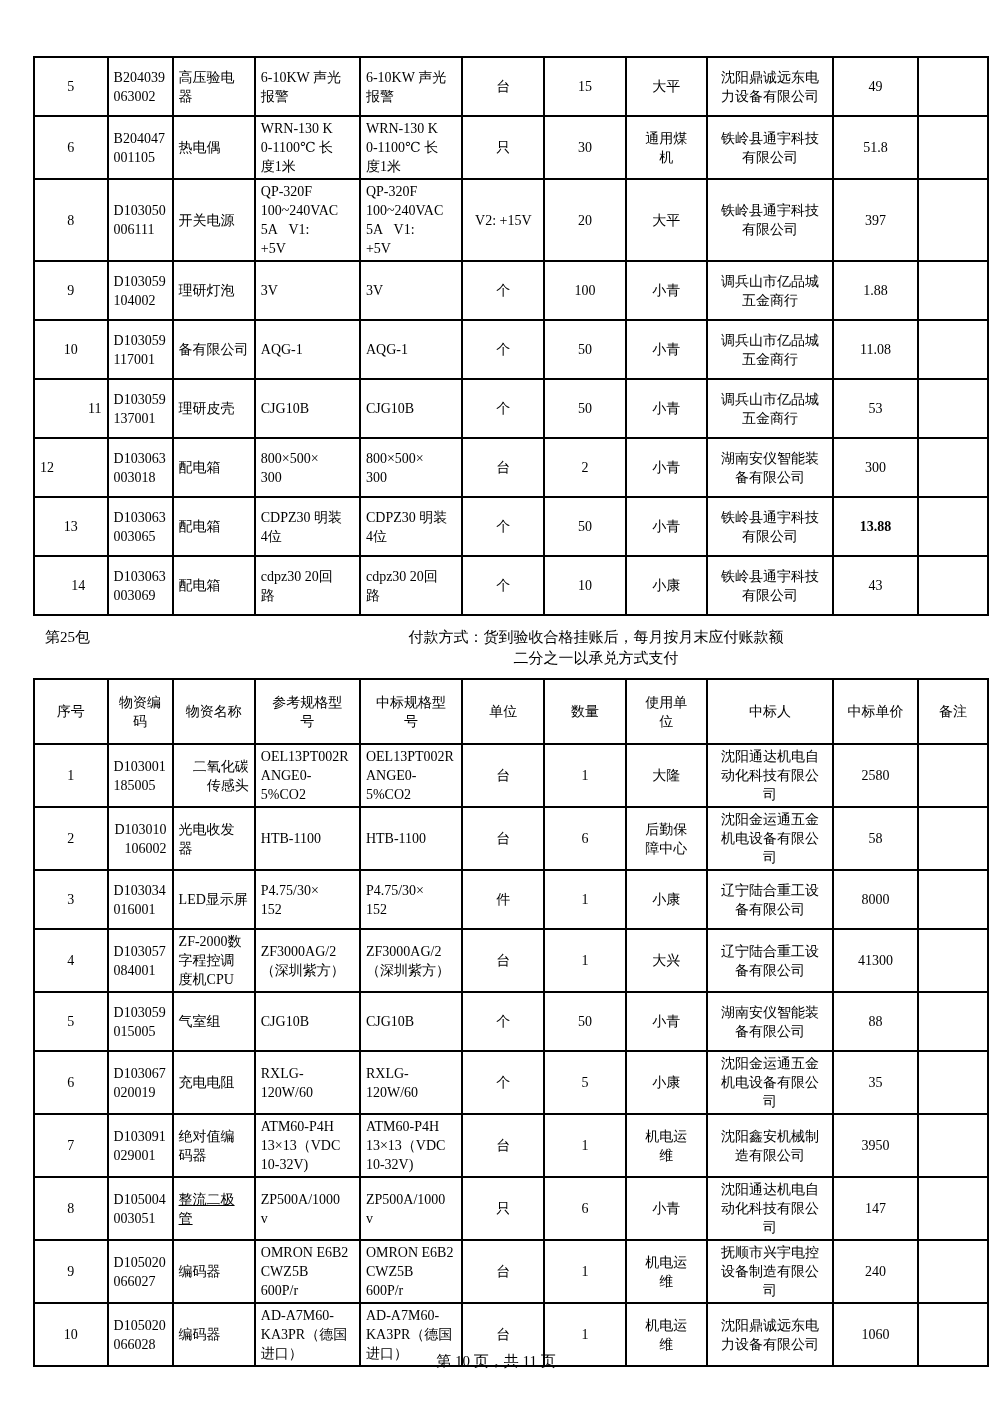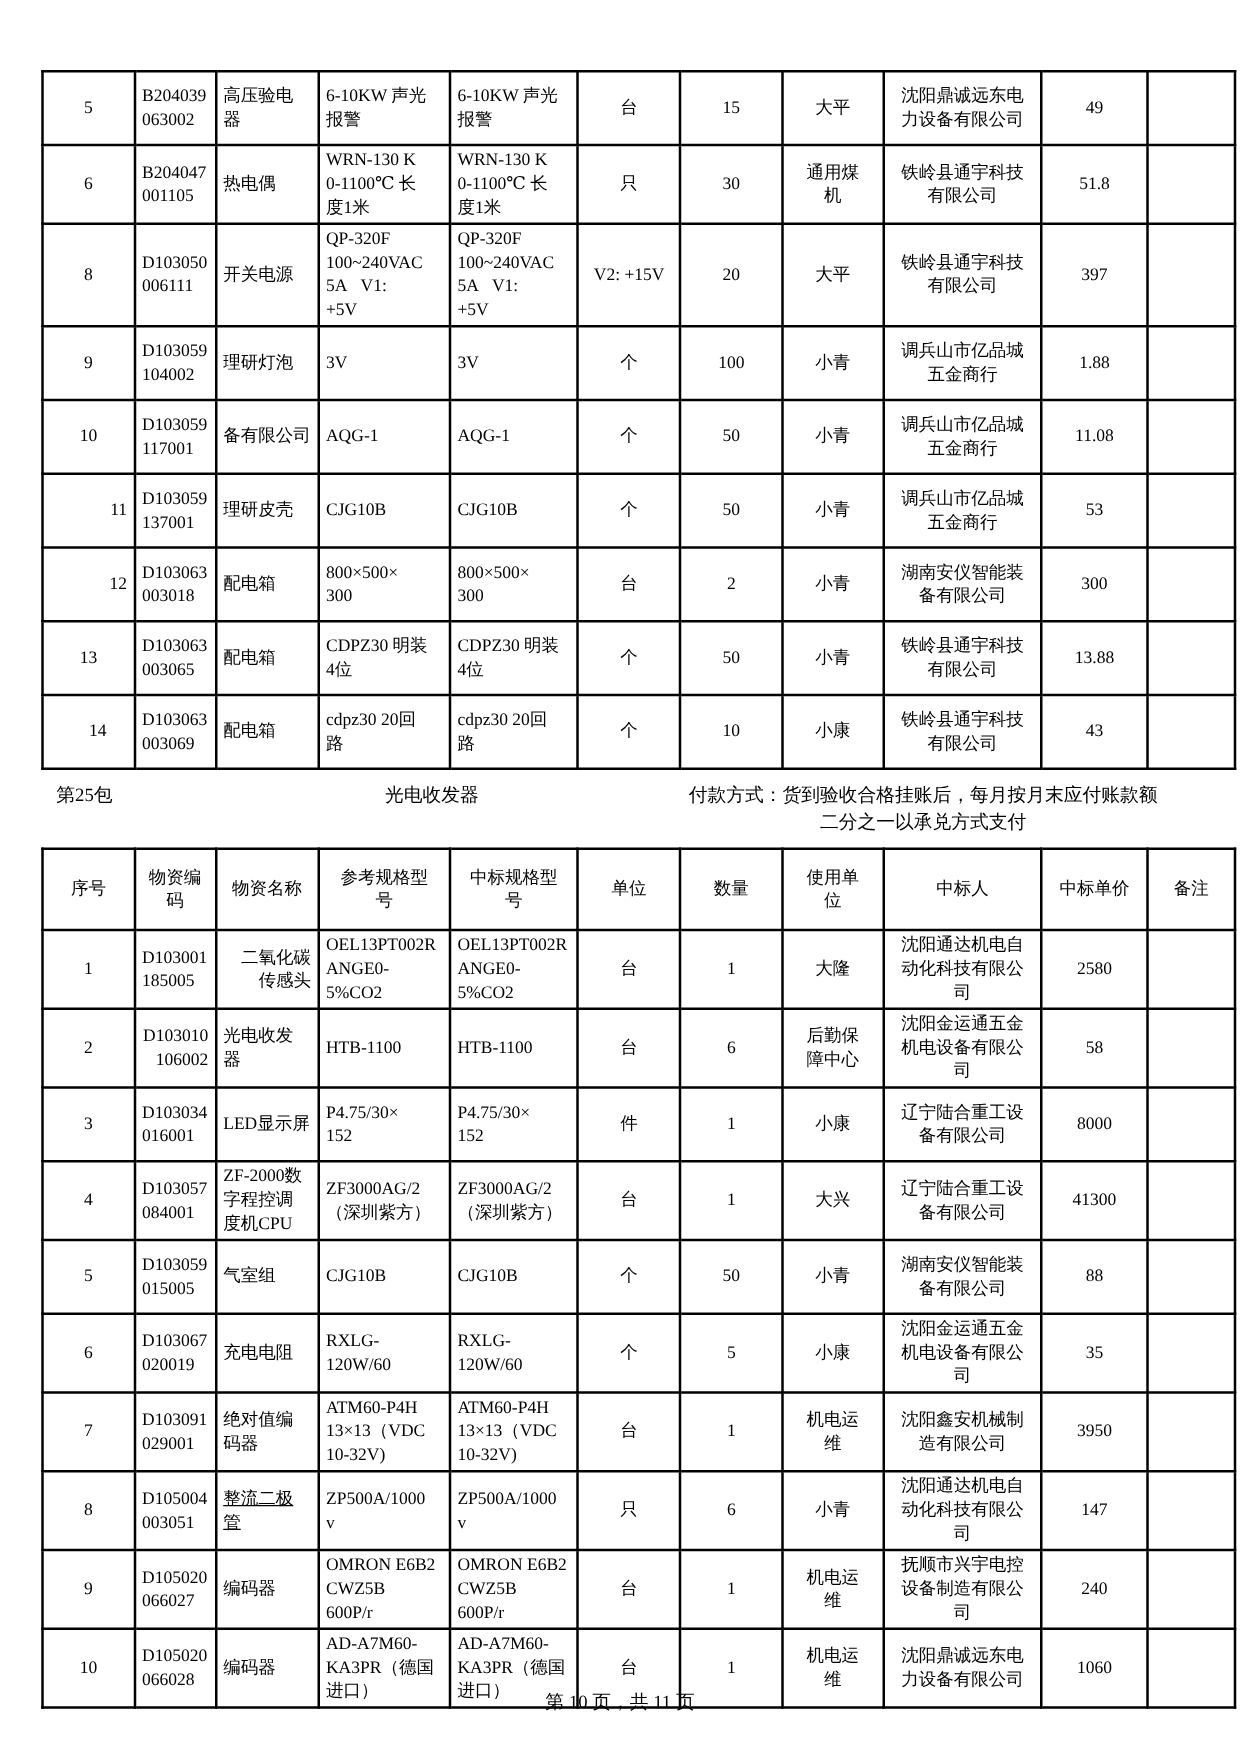--- a/index.html
+++ b/index.html
@@ -173,21 +173,21 @@
           <td style="text-align: left;">CJG10B</td>
           <td style="text-align: center;">个</td>
           <td style="text-align: center;">50</td>
           <td style="text-align: center;">小青</td>
           <td style="text-align: center;">调兵山市亿品城
 五金商行</td>
           <td style="text-align: center;">53</td>
           <td style="text-align: center;"></td>
         </tr>
         <tr>
-          <td style="text-align: right; border-radius: 28px;">12</td>
+          <td style="text-align: left; border-radius: 28px;">12</td>
           <td style="text-align: left;">D103063
 003018</td>
           <td style="text-align: left;">配电箱</td>
           <td style="text-align: left;">800×500×
 300</td>
           <td style="text-align: left;">800×500×
 300</td>
           <td style="text-align: center;">台</td>
           <td style="text-align: center;">2</td>
           <td style="text-align: center;">小青</td>
@@ -203,21 +203,21 @@
           <td style="text-align: left;">配电箱</td>
           <td style="text-align: left;">CDPZ30 明装
 4位</td>
           <td style="text-align: left;">CDPZ30 明装
 4位</td>
           <td style="text-align: center;">个</td>
           <td style="text-align: center;">50</td>
           <td style="text-align: center;">小青</td>
           <td style="text-align: center;">铁岭县通宇科技
 有限公司</td>
-          <td style="text-align: center;">13.88</td>
+          <td style="text-align: center; font-weight: bold;">13.88</td>
           <td style="text-align: center;"></td>
         </tr>
         <tr>
           <td style="text-align: center; padding-left: 20px;">14</td>
           <td style="text-align: left;">D103063
 003069</td>
           <td style="text-align: left;">配电箱</td>
           <td style="text-align: left;">cdpz30 20回
 路</td>
           <td style="text-align: left;">cdpz30 20回
@@ -228,21 +228,20 @@
           <td style="text-align: center;">铁岭县通宇科技
 有限公司</td>
           <td style="text-align: center;">43</td>
           <td style="text-align: center;"></td>
         </tr>
       </tbody>
     </table>
 
   <div class="section-row">
     <div class="pkg-label">第25包</div>
-    <div class="pkg-title">光电收发器</div>
     <div class="payment">付款方式：货到验收合格挂账后，每月按月末应付账款额
 二分之一以承兑方式支付</div>
   </div>
 
   <table class="grid" id="table-package25">
       <colgroup>
         <col style="width: 7.7%;">
         <col style="width: 6.8%;">
         <col style="width: 8.6%;">
         <col style="width: 11%;">

